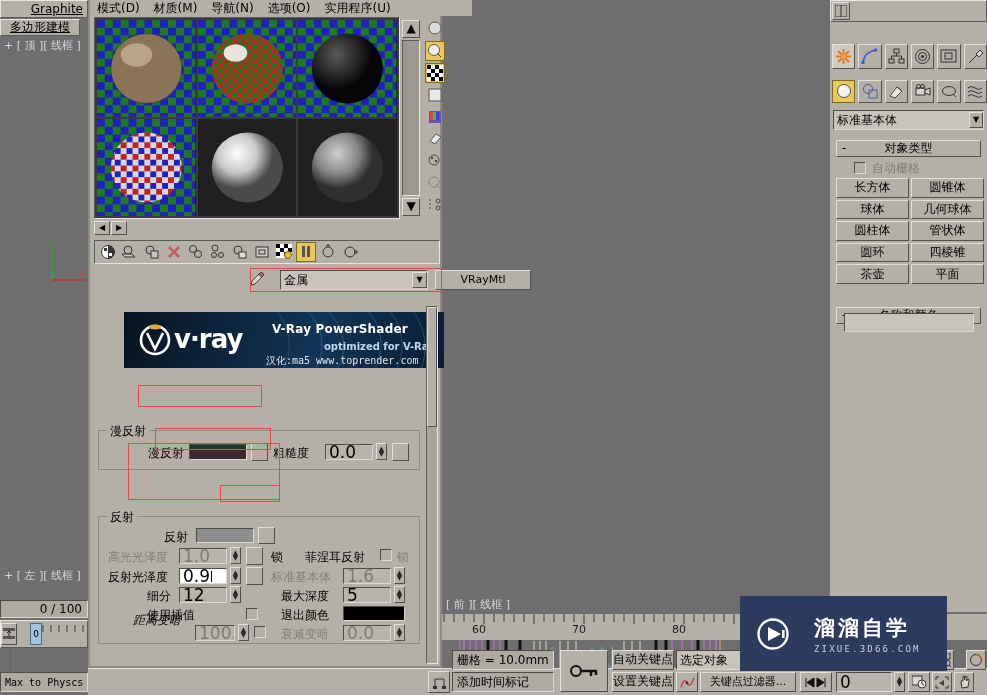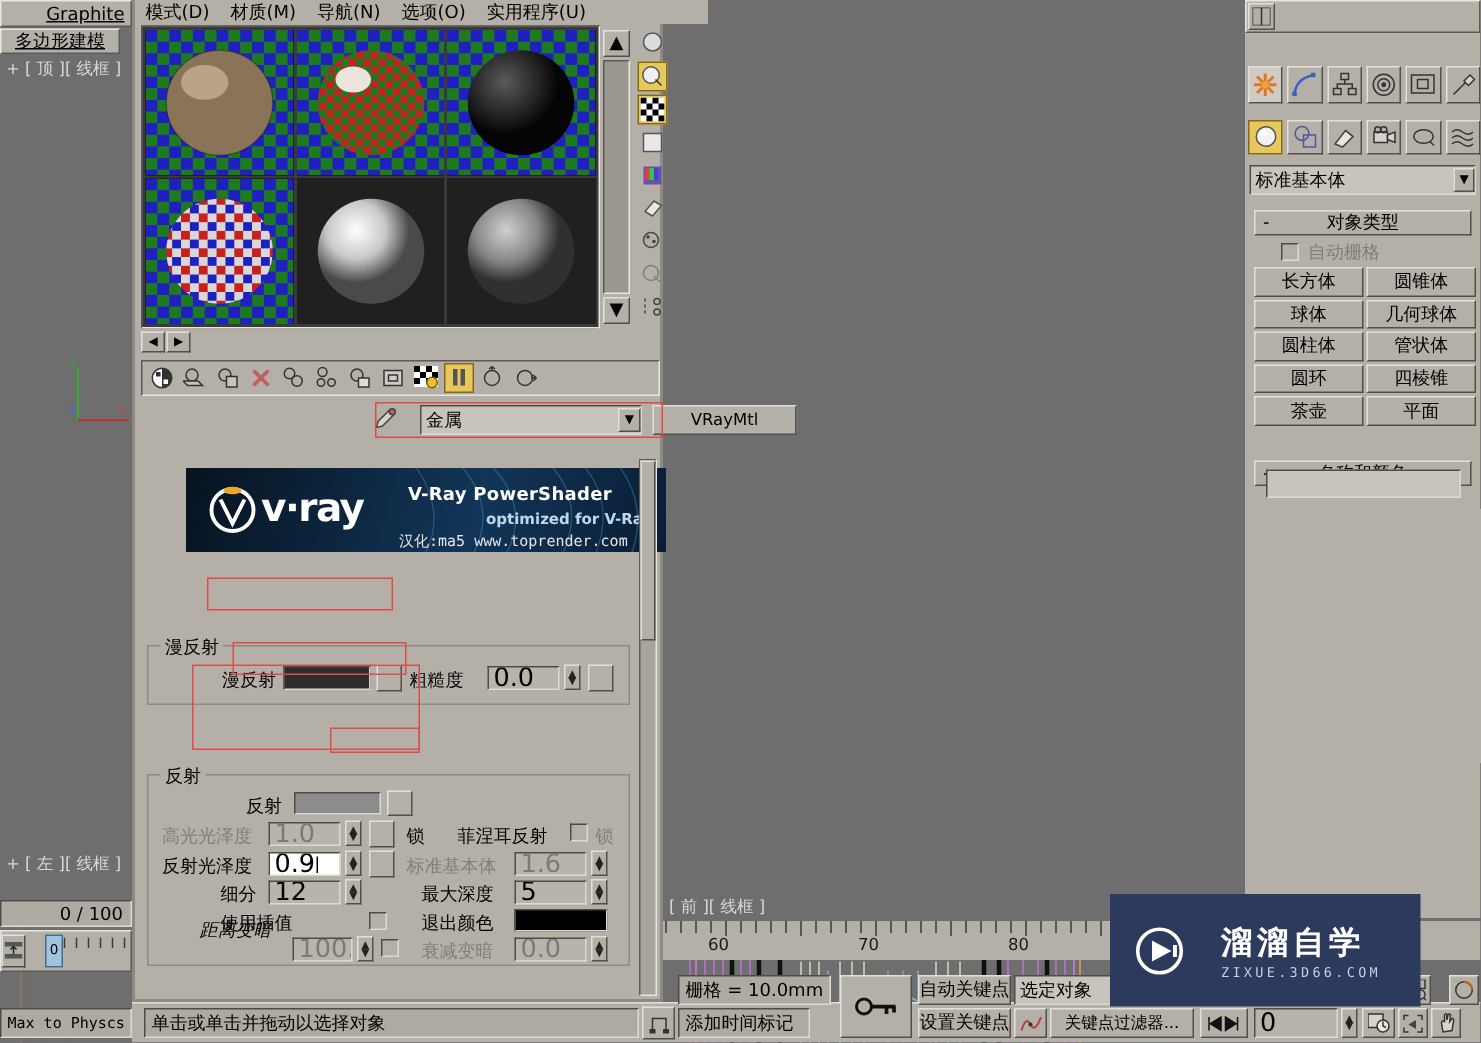--- a/index.html
+++ b/index.html
@@ -897,35 +897,32 @@
         </svg>
       </div>
   </div>
 
   <div class="abs statusfield" style="left:0;top:672px;width:88px;height:20px;font-family:'DejaVu Sans Mono','Liberation Mono',monospace;font-size:10px;">
     <span>Max to Physcs (</span>
   </div>
 
   <div class="abs panel" style="left:88px;top:668px;width:899px;height:27px;border-top:1px solid #e2e0da;"></div>
 
-  <div class="abs statusfield" style="left:96px;top:672px;width:330px;height:20px;">
-    <span>单击或单击并拖动以选择对象</span>
-  </div>
   <div class="abs btn" style="left:428px;top:671px;width:22px;height:22px;">
     <svg width="15" height="15">
         <path d="M3 12 L3 4 L12 4 L12 12" fill="none" stroke="#333"></path>
       <rect x="1" y="11" width="4" height="3" fill="#333"></rect>
         <rect x="10" y="11" width="4" height="3" fill="#333"></rect>
       </svg>
     </div>
 
   <div class="abs statusfield" style="left:452px;top:650px;width:102px;height:20px;">
     <span>栅格 = 10.0mm</span>
   </div>
-  <div class="abs statusfield" style="left:452px;top:672px;width:88px;height:20px;">
+  <div class="abs statusfield" style="left:452px;top:672px;width:102px;height:20px;">
     <span>添加时间标记</span>
   </div>
 
   <div class="abs btn" style="left:560px;top:650px;width:48px;height:42px;">
     <svg width="30" height="18">
         <circle cx="7" cy="9" r="5" fill="none" stroke="#111" stroke-width="2"></circle>
       <line x1="12" y1="9" x2="28" y2="9" stroke="#111" stroke-width="2.5"></line>
       <line x1="22" y1="9" x2="22" y2="14" stroke="#111" stroke-width="2.5"></line>
       <line x1="27" y1="9" x2="27" y2="13" stroke="#111" stroke-width="2.5"></line>
       </svg>

